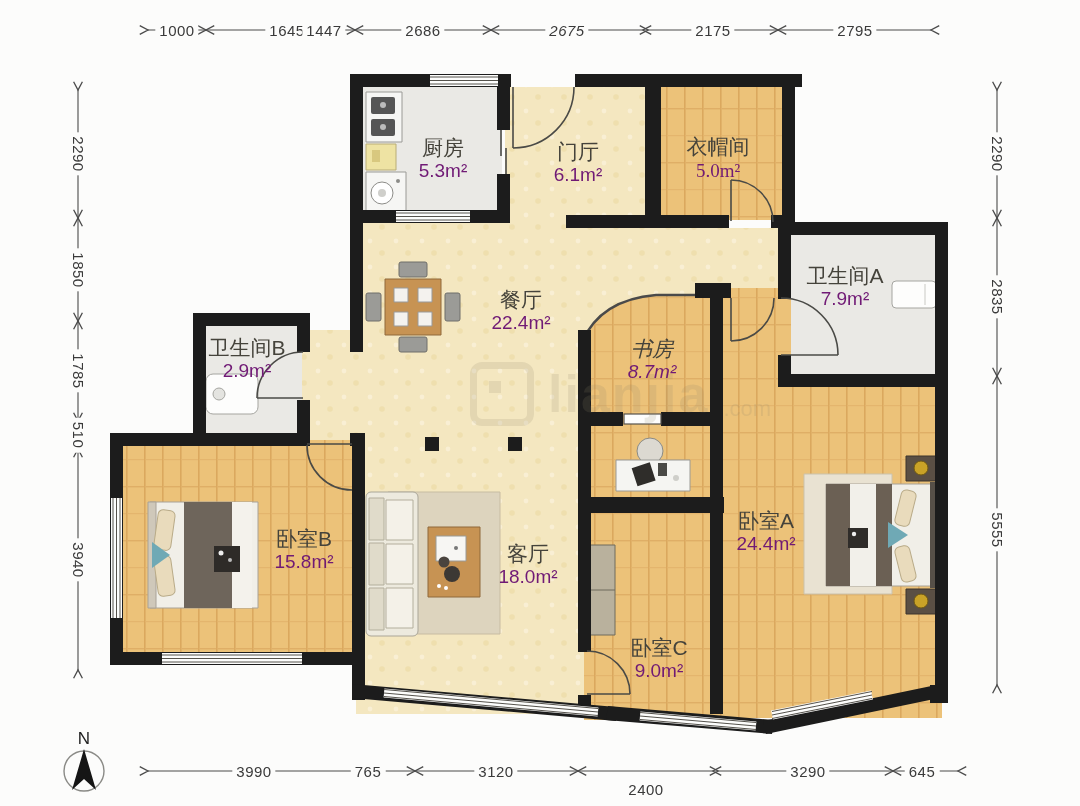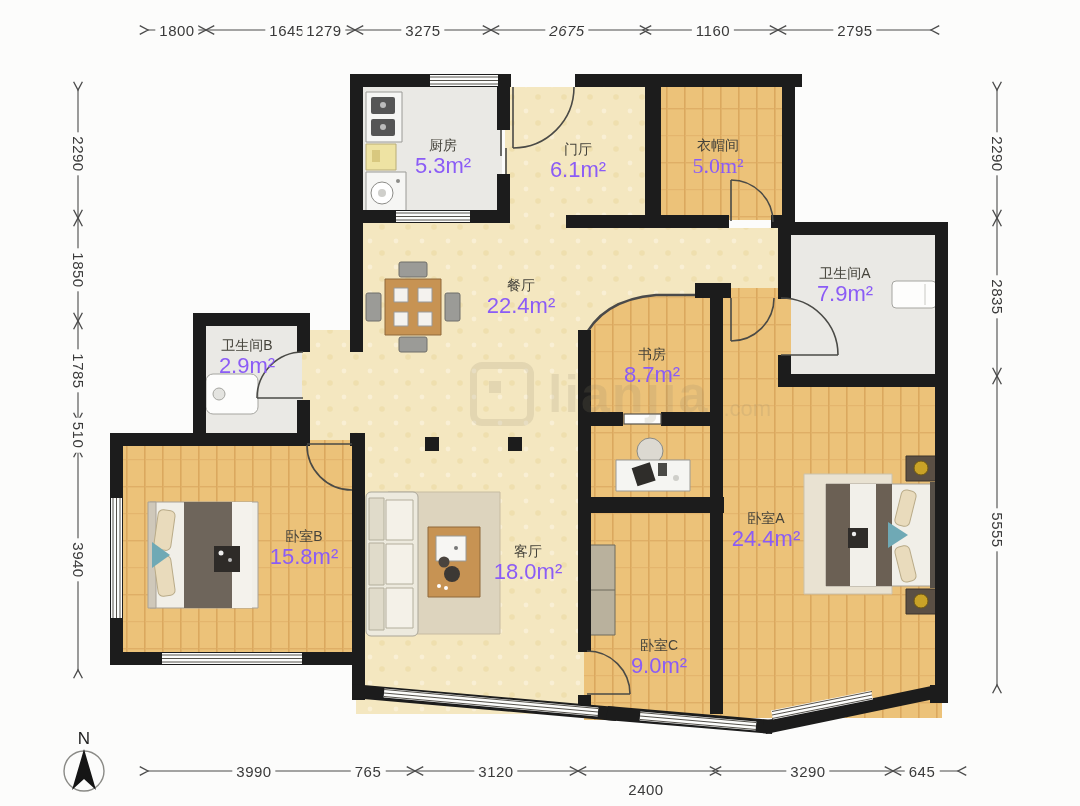--- a/index.html
+++ b/index.html
@@ -3,22 +3,22 @@
 <meta charset="utf-8">
 <style>
   html,body{margin:0;padding:0;background:#e8e8e6;}
   #stage{position:relative;width:1080px;height:806px;background:#fcfcfb;overflow:hidden;
          font-family:"Liberation Sans","DejaVu Sans",sans-serif;}
   #plan-svg{position:absolute;left:0;top:0;}
   .dim{position:absolute;transform:translate(-50%,-50%);background:#fcfcfb;padding:0 4px;
        font-size:15px;color:#3a3a3a;white-space:nowrap;letter-spacing:.5px;}
   .dim.vert{transform:translate(-50%,-50%) rotate(90deg);}
   .room-label{position:absolute;transform:translate(-50%,-50%);text-align:center;line-height:1.12;}
-  .room-label .rname{display:block;font-size:14px;color:#45433b;font-weight:500;}
-  .room-label .rarea{display:block;font-size:22px;color:#8b5cf6;}
+  .room-label .rname{display:block;font-size:21px;color:#45433b;font-weight:500;}
+  .room-label .rarea{display:block;font-size:19px;color:#701a75;}
   .compass-n{position:absolute;transform:translate(-50%,-50%);font-size:17px;color:#222;font-weight:500;}
   .watermark{position:absolute;left:470px;top:362px;display:flex;align-items:center;gap:14px;
              opacity:.16;pointer-events:none;}
   .wm-box{width:50px;height:50px;border:7px solid #8d8468;border-radius:12px;position:relative;}
   .wm-box:after{content:"";position:absolute;left:12px;top:12px;width:12px;height:12px;background:#8d8468;}
   .wm-text{font-size:52px;font-weight:bold;color:#8d8468;letter-spacing:2px;}
   .wm-suffix{font-size:22px;color:#8d8468;align-self:flex-end;margin-bottom:4px;}
 </style>
 </head>
 <body>
@@ -362,51 +362,51 @@
     <span class="rarea">5.0m²</span>
   </div>
   <div class="room-label" style="left:845px;top:286px;">
     <span class="rname">卫生间A</span>
     <span class="rarea">7.9m²</span>
   </div>
   <div class="room-label" style="left:247px;top:358px;">
     <span class="rname">卫生间B</span>
     <span class="rarea">2.9m²</span>
   </div>
-  <div class="room-label" style="left:521px;top:298px;">
+  <div class="room-label" style="left:521px;top:310px;">
     <span class="rname">餐厅</span>
     <span class="rarea">22.4m²</span>
   </div>
-  <div class="room-label" style="left:652px;top:367px;">
+  <div class="room-label" style="left:652px;top:359px;font-style:italic;">
     <span class="rname">书房</span>
     <span class="rarea">8.7m²</span>
   </div>
   <div class="room-label" style="left:766px;top:531px;">
     <span class="rname">卧室A</span>
     <span class="rarea">24.4m²</span>
   </div>
   <div class="room-label" style="left:304px;top:549px;">
     <span class="rname">卧室B</span>
     <span class="rarea">15.8m²</span>
   </div>
   <div class="room-label" style="left:528px;top:564px;">
     <span class="rname">客厅</span>
     <span class="rarea">18.0m²</span>
   </div>
   <div class="room-label" style="left:659px;top:658px;">
     <span class="rname">卧室C</span>
     <span class="rarea">9.0m²</span>
   </div>
 
-  <span class="dim" style="left:177px;top:30px;">1800</span>
+  <span class="dim" style="left:177px;top:30px;">1000</span>
   <span class="dim" style="left:250px;top:30px;margin-left:37px;">1645</span>
-  <span class="dim" style="left:324px;top:30px;">1279</span>
-  <span class="dim" style="left:423px;top:30px;">3275</span>
+  <span class="dim" style="left:324px;top:30px;">1447</span>
+  <span class="dim" style="left:423px;top:30px;">2686</span>
   <span class="dim" style="left:567px;top:30px;font-style:italic;">2675</span>
-  <span class="dim" style="left:713px;top:30px;">1160</span>
+  <span class="dim" style="left:713px;top:30px;">2175</span>
   <span class="dim" style="left:855px;top:30px;">2795</span>
 
   <span class="dim vert" style="left:78px;top:154px;">2290</span>
   <span class="dim vert" style="left:78px;top:270px;">1850</span>
   <span class="dim vert" style="left:78px;top:371px;">1785</span>
   <span class="dim vert" style="left:78px;top:435px;">510</span>
   <span class="dim vert" style="left:78px;top:560px;">3940</span>
 
   <span class="dim vert" style="left:997px;top:154px;">2290</span>
   <span class="dim vert" style="left:997px;top:297px;">2835</span>

